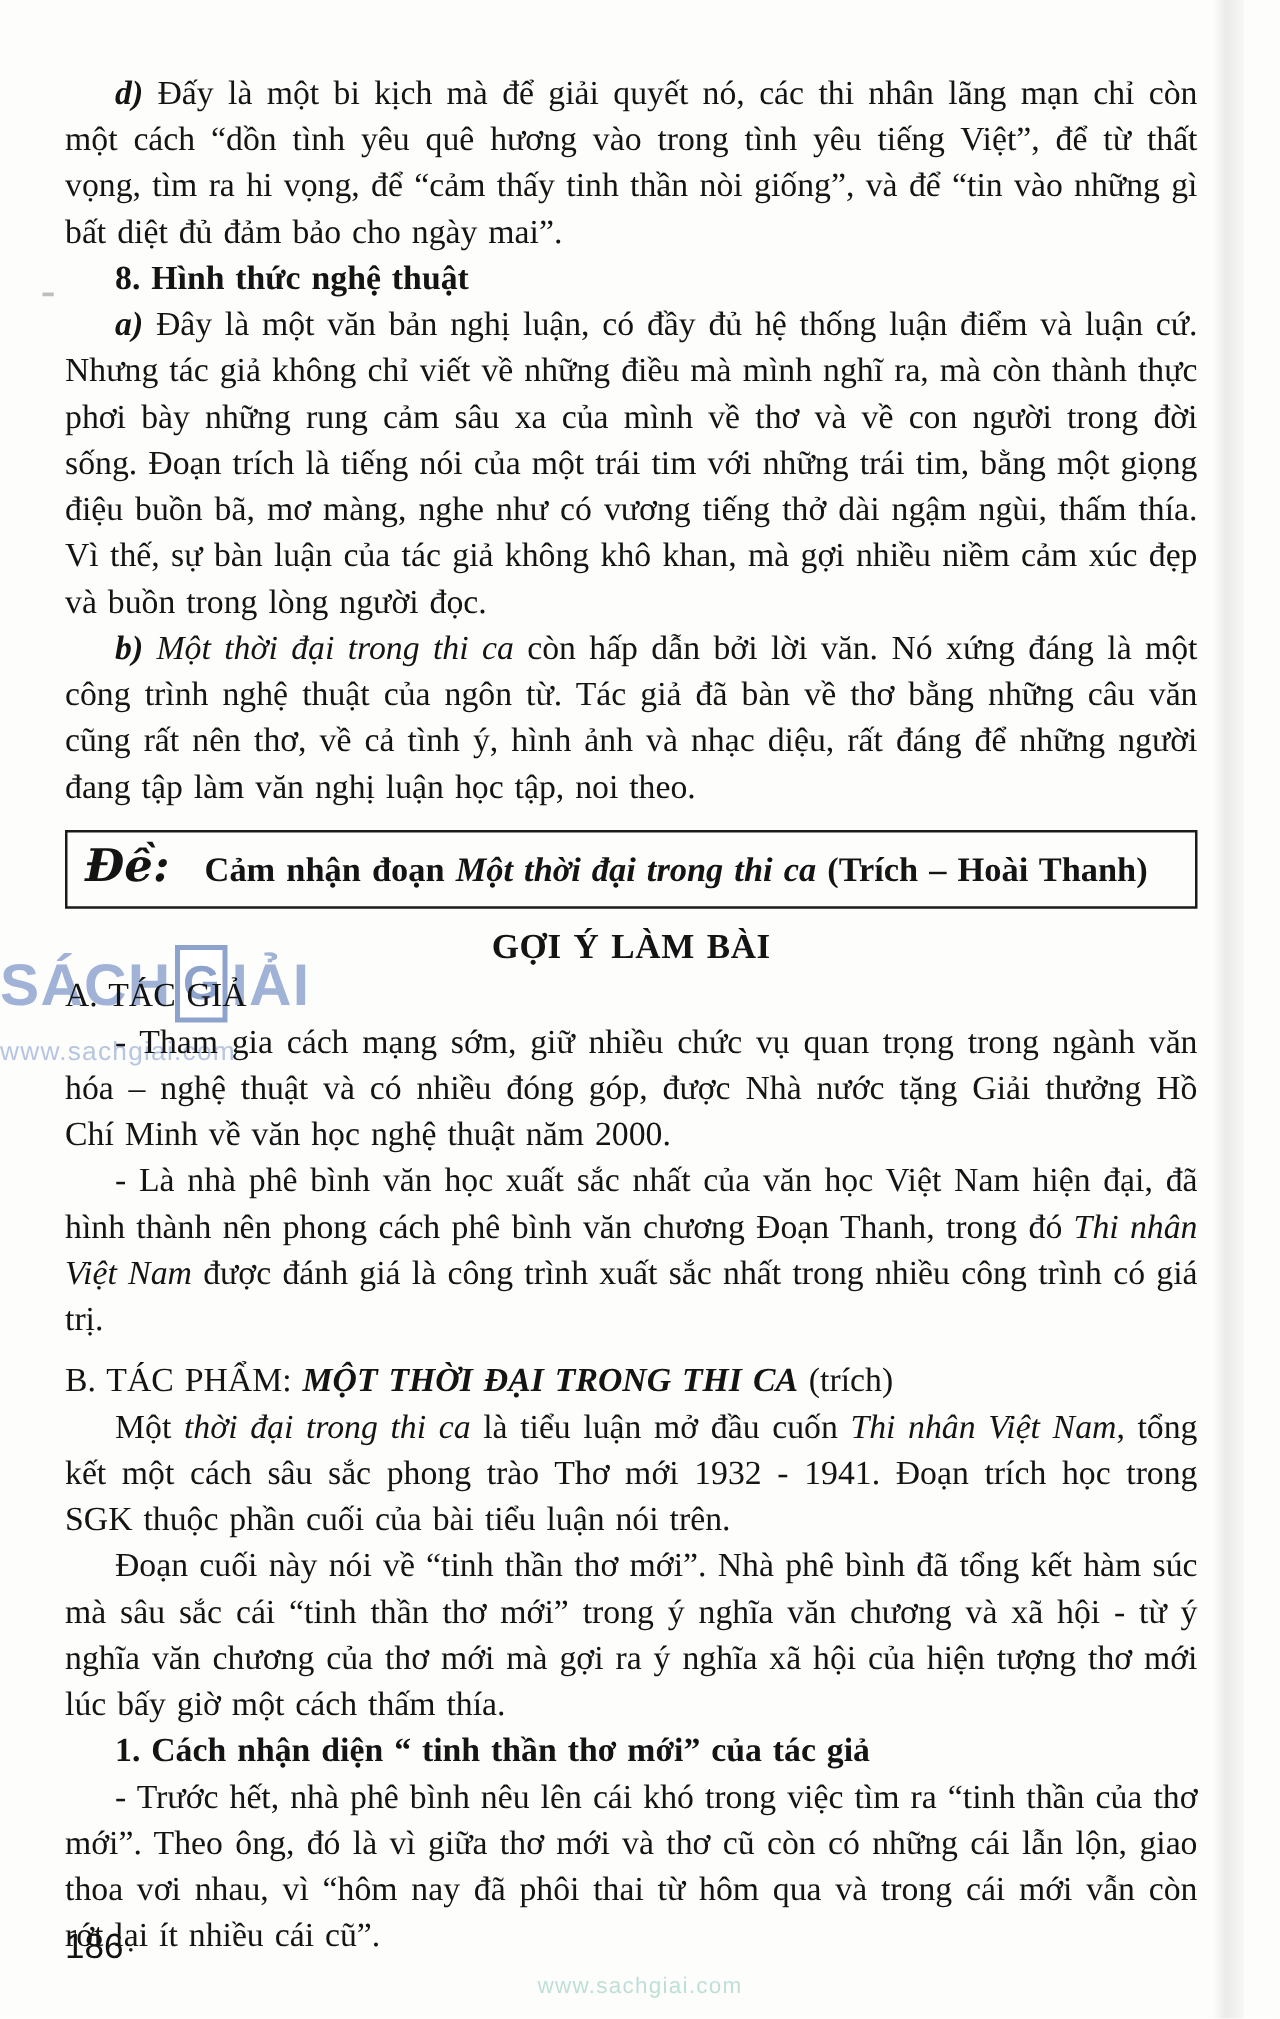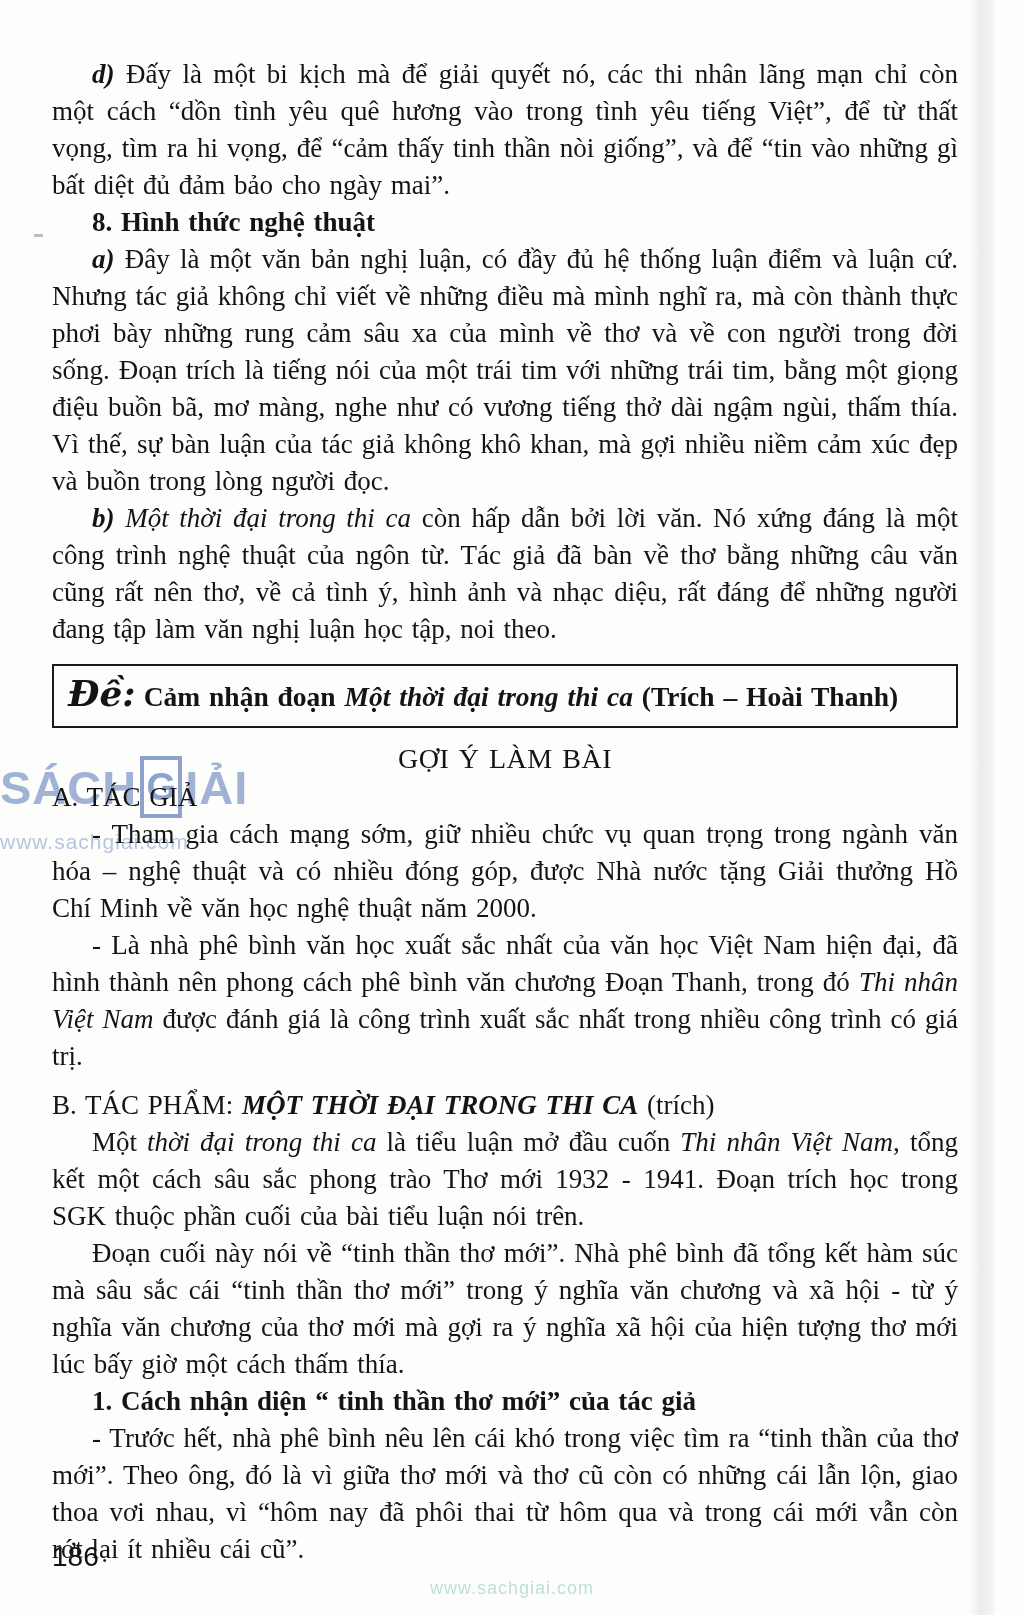--- a/index.html
+++ b/index.html
@@ -36,42 +36,42 @@
     word-spacing: 2px;
   }
   .para { margin: 0; text-indent: 40px; }
   .noindent { text-indent: 0; }
   .heading-sub { font-weight: bold; text-align: left; }
   .gap-top { margin-top: 12px; }
   .goiy {
     margin: 12px 0 2px;
     text-align: center;
     font-size: 28px;
-    font-weight: normal;
+    font-weight: bold;
     letter-spacing: 0.5px;
     line-height: 37px;
   }
   .b  { font-weight: bold; text-align: center; }
   .i  { font-style: italic; }
   .bi { font-weight: bold; font-style: italic; }
   .de-box {
     margin: 16px 0 10px;
     border: 2px solid #1b1b1b;
     padding: 9px 12px 11px 14px;
     font-weight: bold;
     font-size: 27.5px;
     text-align: left;
     text-indent: 0;
   }
   .de-script {
     font-family: "DejaVu Serif", serif;
     font-style: italic;
     font-weight: bold;
     font-size: 36px;
-    margin-right: 8px;
+    margin-right: 28px;
   }
   .watermark-center {
     position: absolute;
     left: 0; right: 0; top: 756px;
     z-index: 0;
     display: flex;
     flex-direction: column;
     pointer-events: none;
   }
   .wm-row { display: flex; align-items: center; }

